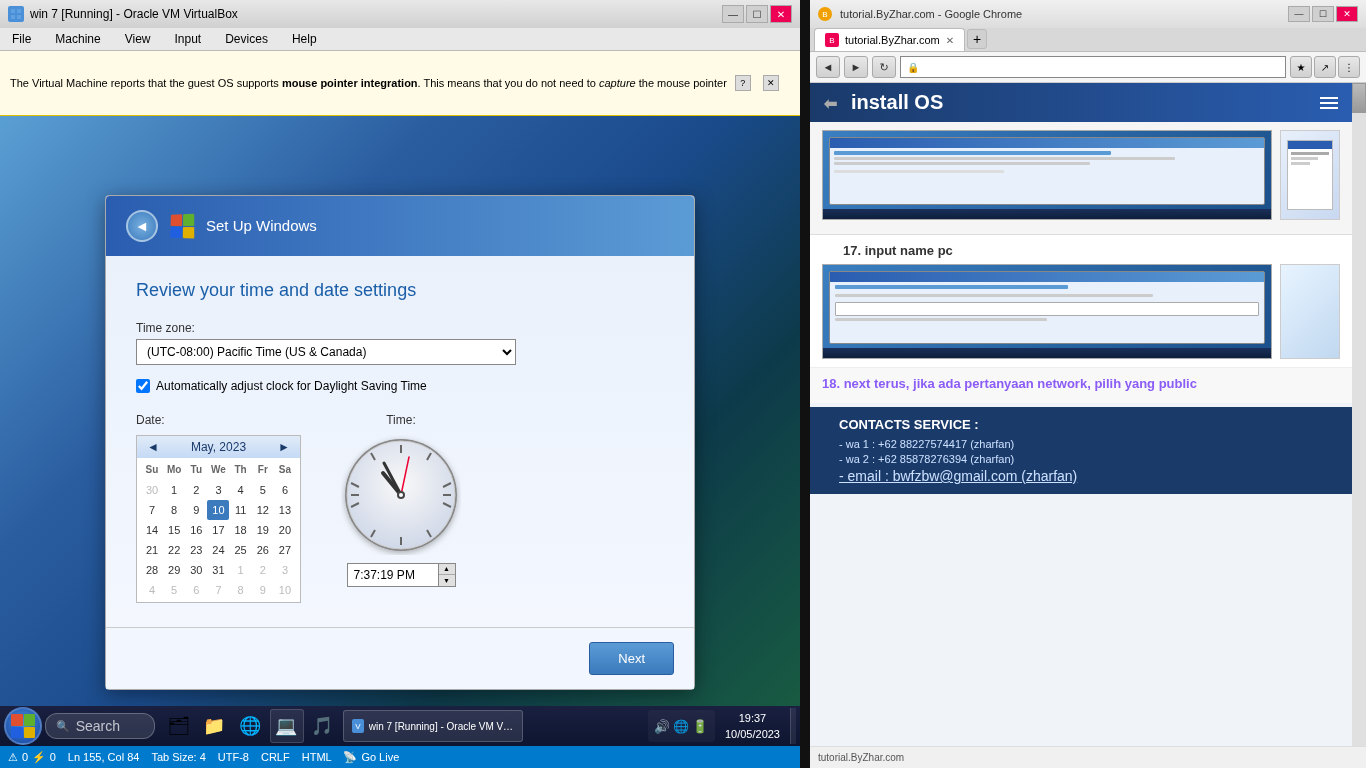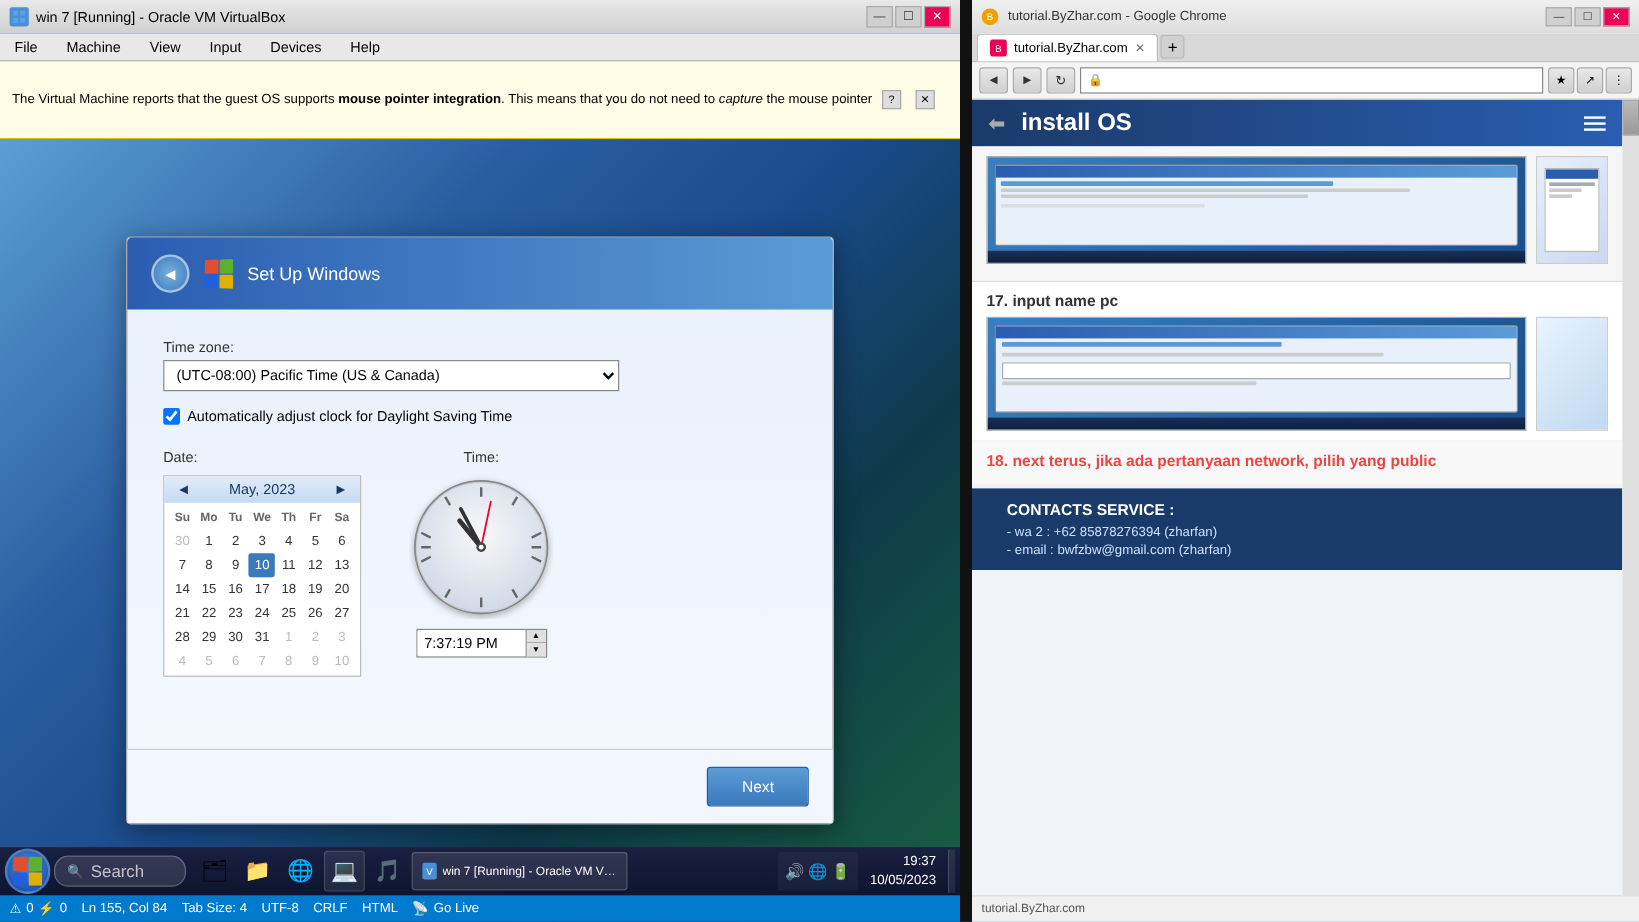--- a/index.html
+++ b/index.html
@@ -643,20 +643,21 @@
             <div class="win7-flag-q"></div>
             <div class="win7-flag-q"></div>
             <div class="win7-flag-q"></div>
             <div class="win7-flag-q"></div>
           </div>
         </div>
         <span class="setup-title-text">Set Up Windows</span>
       </div>
 
       <div class="setup-body">
+        <div class="setup-section-title">Review your time and date settings</div>
 
         <div class="form-row">
           <label class="form-label">Time zone:</label>
           <select class="form-select">
             <option>(UTC-08:00) Pacific Time (US &amp; Canada)</option>
             <option>(UTC-07:00) Mountain Time (US &amp; Canada)</option>
             <option>(UTC-05:00) Eastern Time (US &amp; Canada)</option>
             <option>(UTC+00:00) UTC</option>
           </select>
         </div>
@@ -879,21 +880,21 @@
     <div style="width:14px;height:14px;background:#4a90d9;border-radius:2px;display:flex;align-items:center;justify-content:center;font-size:8px;color:white;">V</div>
     <span style="color:white;font-size:10px;white-space:nowrap;overflow:hidden;text-overflow:ellipsis;">win 7 [Running] - Oracle VM VirtualBox</span>
   </div>
 
   <div style="margin-left:auto;display:flex;align-items:center;gap:4px;">
     <div style="display:flex;align-items:center;gap:3px;padding:0 6px;height:32px;background:rgba(255,255,255,0.04);border-radius:3px;">
       <span style="font-size:13px;color:rgba(255,255,255,0.8);cursor:pointer;">🔊</span>
       <span style="font-size:13px;color:rgba(255,255,255,0.8);cursor:pointer;">🌐</span>
       <span style="font-size:13px;color:rgba(255,255,255,0.8);cursor:pointer;">🔋</span>
     </div>
-    <div style="color:white;font-size:11px;text-align:right;padding:0 6px;cursor:pointer;line-height:1.5;">
+    <div style="color:white;font-size:11px;text-align:center;padding:0 6px;cursor:pointer;line-height:1.5;">
       <div>19:37</div>
       <div>10/05/2023</div>
     </div>
     <div style="width:6px;height:36px;background:rgba(255,255,255,0.08);border-left:1px solid rgba(255,255,255,0.15);cursor:pointer;"></div>
   </div>
 </div>
 
 <div class="browser-panel">
 
   <div class="browser-titlebar">
@@ -969,47 +970,48 @@
                 <div style="height:3px;background:#aaa;"></div>
                 <div style="height:3px;background:#ccc;width:70%;"></div>
                 <div style="height:3px;background:#ccc;width:50%;"></div>
               </div>
             </div>
           </div>
         </div>
       </div>
 
       <div style="padding:8px 12px;background:white;border-bottom:1px solid #eee;">
-        <div style="font-size:13px;color:#333;font-weight:600;margin-bottom:6px;">17. input name pc</div>
+        <div style="font-size:13px;color:#333;font-weight:600;margin-bottom:6px;margin-left:21px;">17. input name pc</div>
 
         <div style="display:flex;gap:8px;">
           <div style="flex:1;height:95px;background:linear-gradient(135deg,#3a7fc1,#1a4f8a);border:1px solid #aaa;position:relative;overflow:hidden;">
             <div style="position:absolute;top:6px;left:6px;right:6px;bottom:14px;background:#e8f0fb;border:1px solid #888;border-radius:2px;">
               <div style="height:10px;background:linear-gradient(to right,#2a5db0,#5b9bd5);"></div>
               <div style="padding:3px 5px;display:flex;flex-direction:column;gap:2px;">
                 <div style="height:4px;background:#5b9bd5;border-radius:1px;width:55%;"></div>
                 <div style="height:3px;background:#ccc;border-radius:1px;width:75%;margin-top:3px;"></div>
                 <div style="height:14px;background:white;border:1px solid #aaa;border-radius:1px;margin-top:3px;"></div>
                 <div style="height:3px;background:#ccc;border-radius:1px;width:50%;"></div>
               </div>
             </div>
             <div style="position:absolute;bottom:0;left:0;right:0;height:10px;background:linear-gradient(to bottom,#1a2f5a,#0d1f3c);"></div>
           </div>
           <div style="width:60px;height:95px;background:linear-gradient(135deg,#e8f4ff,#c0d8f0);border:1px solid #ccc;"></div>
         </div>
       </div>
 
       <div style="padding:8px 12px;background:#f8f8f8;">
-        <div style="font-size:13px;color:#ef4444;font-weight:600;margin-bottom:4px;">18. next terus, jika ada pertanyaan network, pilih yang public</div>
+        <div style="font-size:13px;color:#8b5cf6;font-weight:600;margin-bottom:4px;">18. next terus, jika ada pertanyaan network, pilih yang public</div>
       </div>
 
       <div style="background:#1a3a6a;color:white;padding:10px 29px;margin-top:4px;">
         <div style="font-size:13px;font-weight:bold;margin-bottom:6px;">CONTACTS SERVICE :</div>
+        <div style="font-size:11px;margin-bottom:3px;color:#cce0ff;">- wa 1 : +62 88227574417 (zharfan)</div>
         <div style="font-size:11px;margin-bottom:3px;color:#cce0ff;">- wa 2 : +62 85878276394 (zharfan)</div>
-        <div style="font-size:11px;color:#cce0ff;">- email : bwfzbw@gmail.com (zharfan)</div>
+        <div style="font-size:14px;color:#cce0ff;text-decoration:underline;">- email : bwfzbw@gmail.com (zharfan)</div>
       </div>
     </div>
 
     <div style="width:14px;background:#e0e0e0;position:relative;">
       <div style="position:absolute;top:0;width:14px;height:30px;background:linear-gradient(to bottom,#bbb,#999);border:1px solid #999;cursor:pointer;"></div>
     </div>
   </div>
 
   <div style="height:22px;background:#f0f0f0;border-top:1px solid #ddd;display:flex;align-items:center;padding:0 8px;font-size:10px;color:#555;">
     <span>tutorial.ByZhar.com</span>

